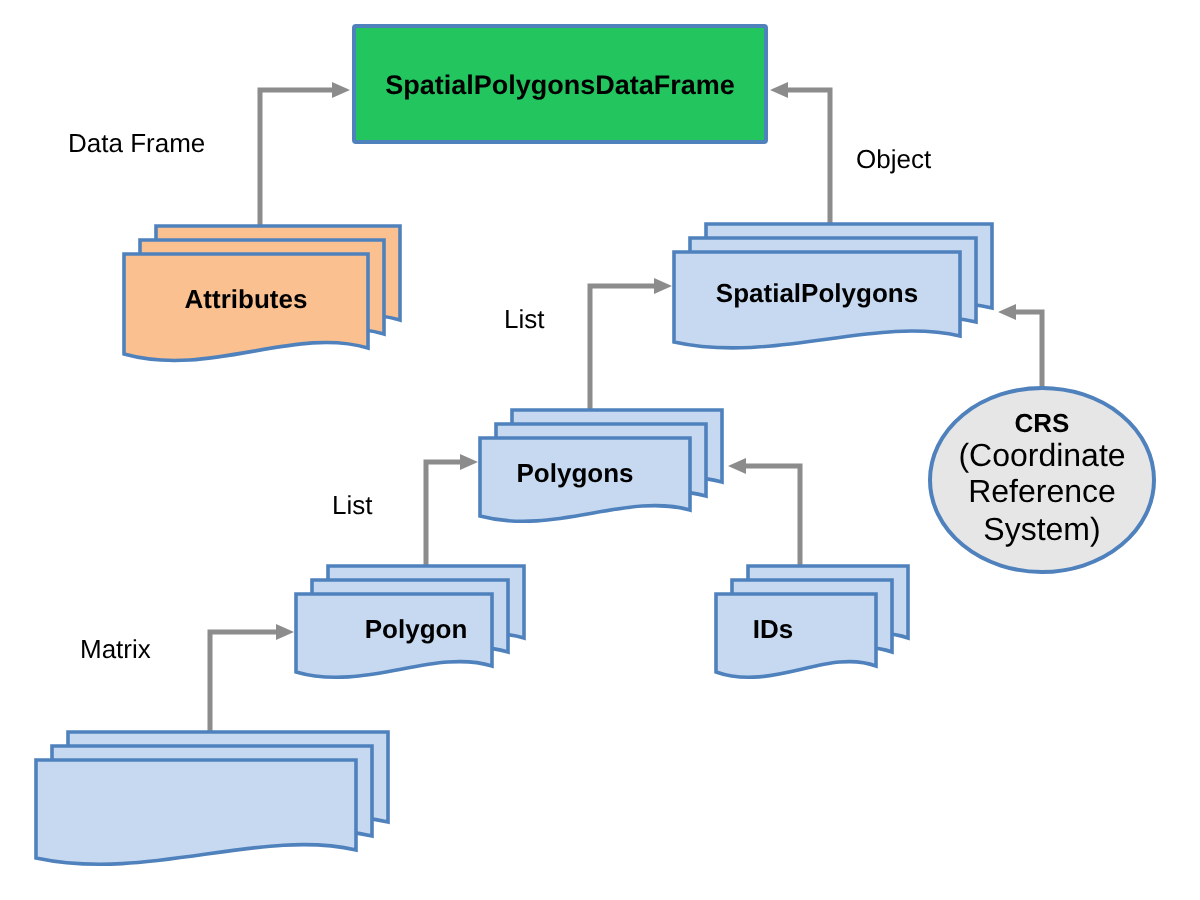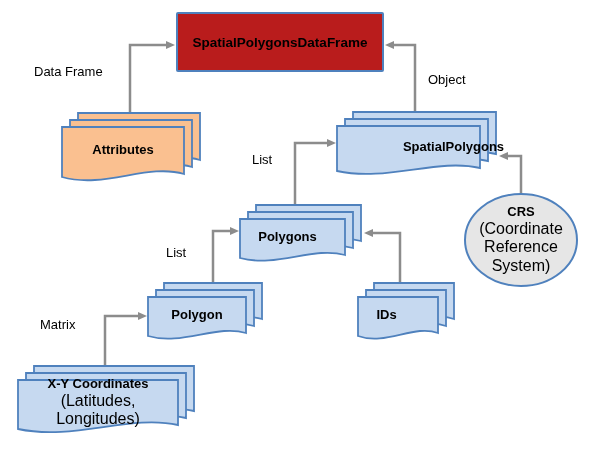--- a/index.html
+++ b/index.html
@@ -9,21 +9,21 @@
   }
   .canvas svg{position:absolute;left:0;top:0;}
   .node-label{
     position:absolute;display:flex;align-items:center;justify-content:center;
     text-align:center;font-weight:bold;font-size:13px;line-height:1.15;pointer-events:none;
   }
   .node-label .sub{font-weight:normal;font-size:16px;display:block;}
   .edge-label{position:absolute;font-size:13px;white-space:nowrap;}
   .root-box{
     position:absolute;left:176px;top:12px;width:204px;height:56px;
-    background:#b91c1c;border:2px solid #4F81BD;border-radius:2px;
+    background:#22c55e;border:2px solid #4F81BD;border-radius:2px;
     display:flex;align-items:center;justify-content:center;
     font-weight:bold;font-size:13.5px;text-align:center;
   }
   .crs-label{flex-direction:column;}
   .crs-label .sub{width:92px;}
   .xy-label{flex-direction:column;}
 </style>
 </head>
 <body>
 
@@ -83,29 +83,25 @@
     </g>
 
     <ellipse cx="521" cy="240" rx="56" ry="46" fill="#E6E6E6" stroke="#4F81BD" stroke-width="2"></ellipse>
   </svg>
 
   <div class="root-box">
     <span>SpatialPolygonsDataFrame</span>
   </div>
 
   <div class="node-label" style="left:62px;top:127px;width:122px;height:47px;">Attributes</div>
-  <div class="node-label" style="left:337px;top:126px;width:143px;height:42px;margin-left:45px;">SpatialPolygons</div>
+  <div class="node-label" style="left:337px;top:126px;width:143px;height:42px;">SpatialPolygons</div>
   <div class="node-label" style="left:240px;top:219px;width:95px;height:36px;">Polygons</div>
-  <div class="node-label" style="left:148px;top:297px;width:98px;height:36px;">Polygon</div>
+  <div class="node-label" style="left:148px;top:297px;width:98px;height:36px;padding-left:11px;">Polygon</div>
   <div class="node-label" style="left:358px;top:297px;width:57px;height:36px;">IDs</div>
 
-  <div class="node-label xy-label" style="left:18px;top:380px;width:160px;height:45px;">
-    <span>X-Y Coordinates</span>
-    <span class="sub">(Latitudes, Longitudes)</span>
-  </div>
 
   <div class="node-label crs-label" style="left:465px;top:197px;width:112px;height:86px;">
     <span>CRS</span>
     <span class="sub">(Coordinate Reference System)</span>
   </div>
 
   <div class="edge-label" style="left:34px;top:64px;text-align:center;">Data Frame</div>
   <div class="edge-label" style="left:428px;top:72px;">Object</div>
   <div class="edge-label" style="left:252px;top:152px;">List</div>
   <div class="edge-label" style="left:166px;top:245px;">List</div>

